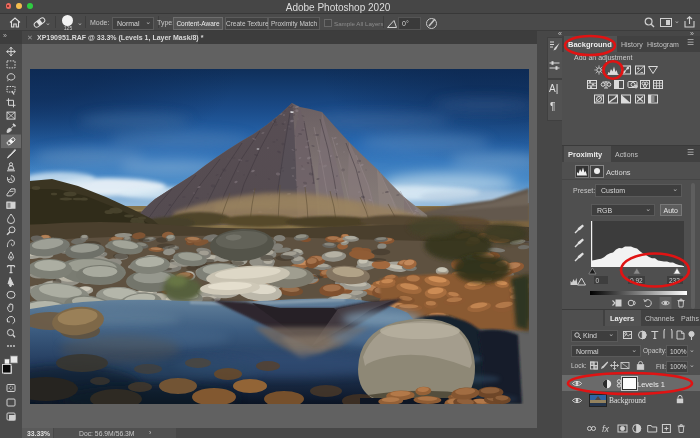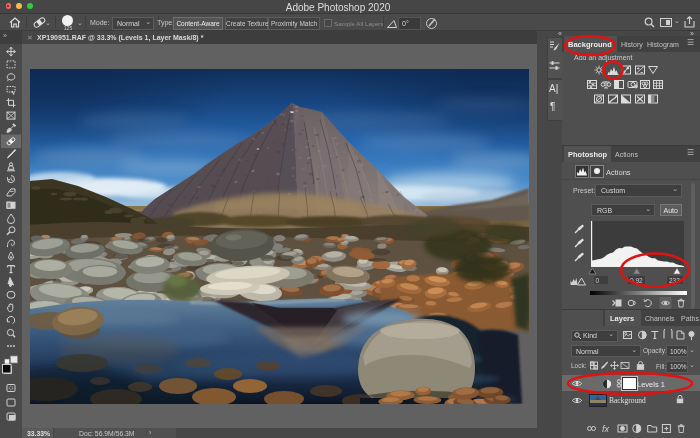--- a/index.html
+++ b/index.html
@@ -1749,21 +1749,21 @@
           <rect x="-4.5" y="-4" width="9" height="8"></rect>
           <rect x="-4.5" y="-4" width="3" height="8" fill="#dcdcdc" stroke="none"></rect>
           <rect x="-1.5" y="-4" width="3" height="8" fill="#8a8a8a" stroke="none"></rect>
         </g>
     </g>
   </svg>
 
   <div class="abs" style="left:0;top:109px;width:138px;height:1px;background:#3a3a3a;"></div>
   <div class="abs" style="left:0;top:110px;width:138px;height:16px;background:#414141;">
     <div class="abs" style="left:2px;top:0;width:47px;height:16px;background:#525252;"></div>
-    <div class="abs" style="left:6px;top:4px;font-size:7.5px;font-weight:bold;color:#ececec;">Photoshop</div>
+    <div class="abs" style="left:6px;top:4px;font-size:7.5px;font-weight:bold;color:#ececec;">Proximity</div>
     <div class="abs" style="left:53px;top:4.5px;font-size:7px;color:#c2c2c2;">Actions</div>
     <div class="abs" style="left:125px;top:2px;font-size:8px;color:#bbb;">☰</div>
   </div>
 
   <div class="abs" style="left:13px;top:129px;width:12px;height:11px;background:#333;border:1px solid #777;">
     <svg class="abs" style="left:0;top:0" width="12" height="11" viewBox="0 0 12 11">
         <path d="M1 9.5 L1 6 L2.5 7.5 L4 3 L5.5 6 L7 1.5 L8.5 6.5 L9.7 5 L11 9.5 Z" fill="#efefef"></path>
       </svg>
   </div>
   <div class="abs" style="left:28px;top:129px;width:12px;height:11px;background:#404040;border:1px solid #888;">

